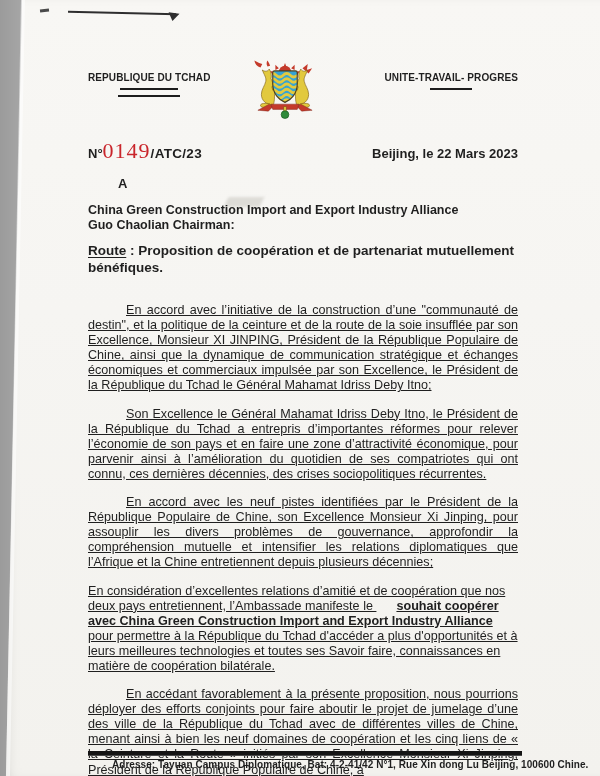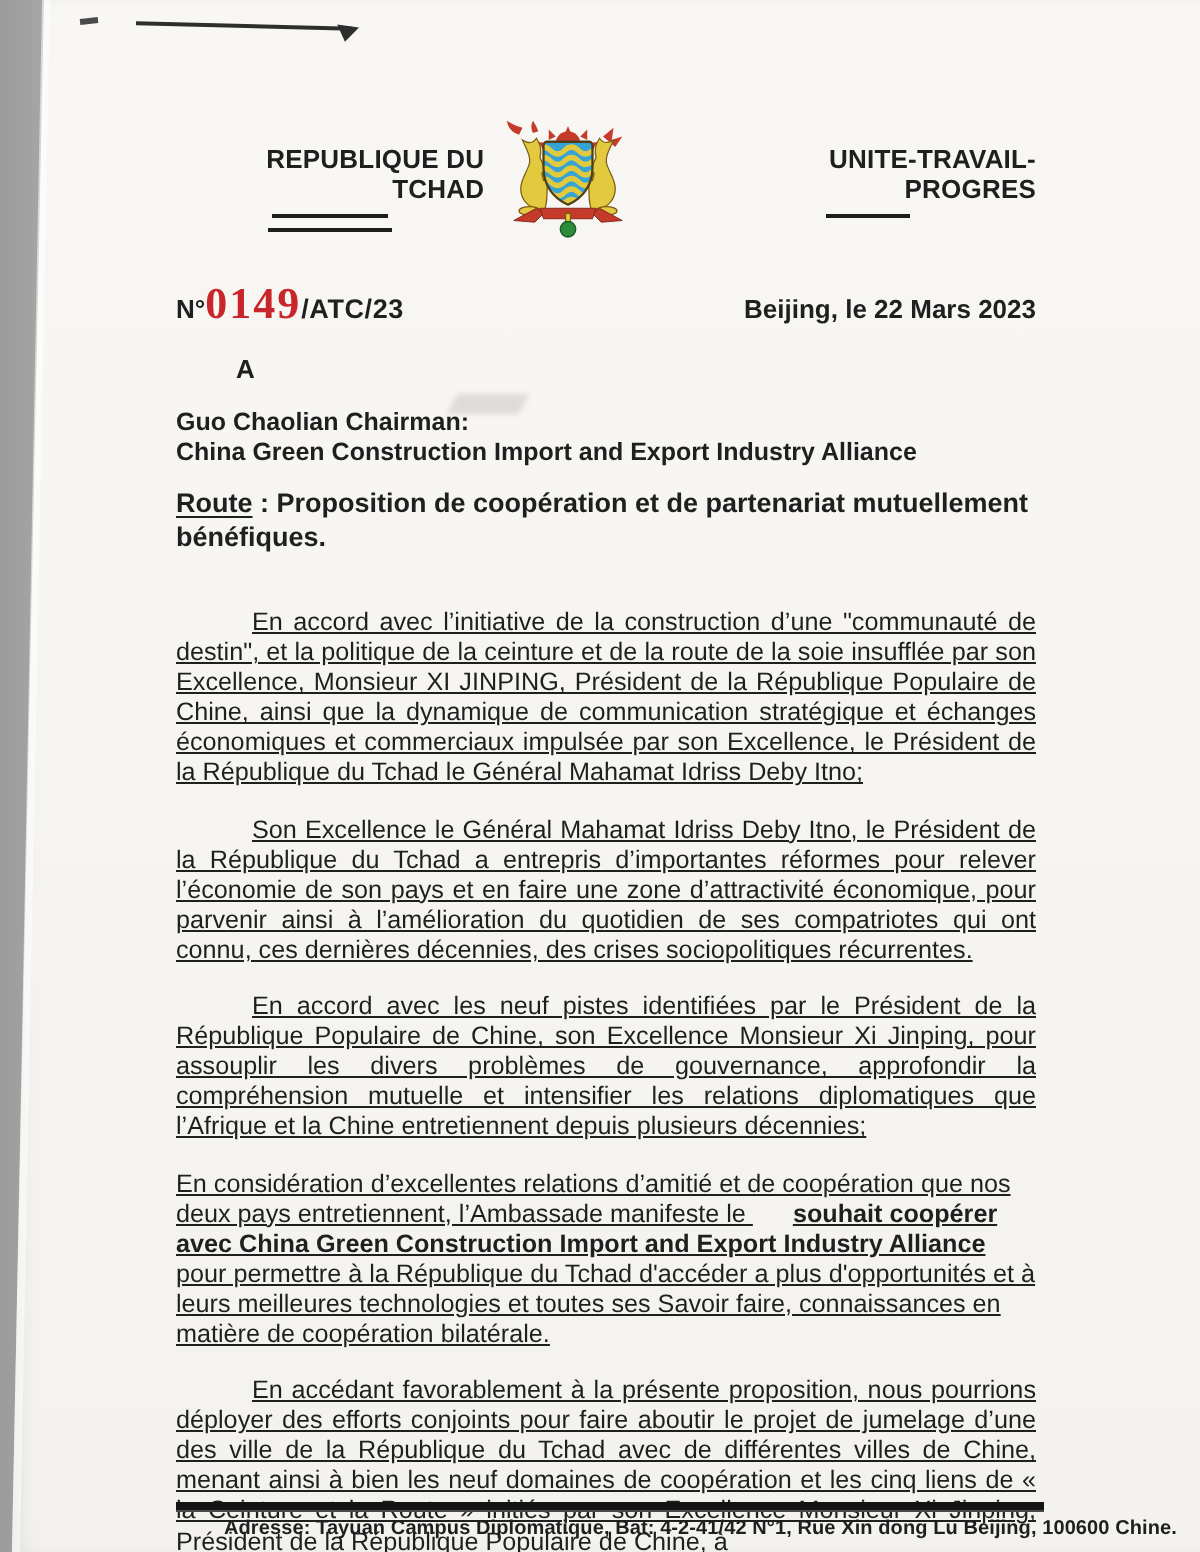--- a/index.html
+++ b/index.html
@@ -30,30 +30,30 @@
     clip-path:polygon(84% 0,100% 0,40% 100%,24% 100%);
   }
   .artifact-line{position:absolute;top:12px;left:68px;width:108px;height:2px;background:#2e2e2e;transform:rotate(1.4deg);}
   .artifact-notch{position:absolute;top:13px;left:168px;width:0;height:0;border-left:5px solid transparent;border-right:6px solid transparent;border-top:8px solid #2e2e2e;transform:rotate(8deg);}
   .artifact-speck{position:absolute;top:9px;left:40px;width:9px;height:3px;background:#4a4a4a;transform:rotate(-6deg);}
   .smudge{position:absolute;top:197px;left:226px;width:36px;height:10px;background:#c9c7c1;opacity:.55;filter:blur(1.5px);transform:skewX(-25deg);}
 
   .content{position:absolute;inset:0;padding:72px 82px 0 88px;box-sizing:border-box;}
 
   .header{display:flex;justify-content:space-between;align-items:flex-start;}
-  .h-item{width:fit-content;font-size:13px;font-weight:700;letter-spacing:.1px;text-align:right;}
+  .h-item{width:fit-content;font-size:10px;font-weight:700;letter-spacing:.1px;text-align:left;}
   .h-rule{height:2px;background:#1d1d1d;margin:5px auto 5px;}
   .h-rule.w1{width:58px;} .h-rule.w2{width:62px;} .h-rule.w3{width:42px;}
   .emblem{margin-top:-12px;margin-right:24px;}
   .header-right{width:fit-content;text-align:center;}
 
   .ref-row{display:flex;justify-content:space-between;align-items:baseline;margin-top:16px;}
   .ref{display:flex;align-items:baseline;}
   .ref-prefix{font-weight:700;font-size:13px;}
-  .ref-number{font-family:"Liberation Serif","DejaVu Serif",serif;font-weight:700;font-size:22px;color:var(--ref-red);letter-spacing:1px;line-height:18px;}
+  .ref-number{font-family:"Liberation Serif","DejaVu Serif",serif;font-weight:400;font-size:22px;color:var(--ref-red);letter-spacing:1px;line-height:18px;}
   .ref-suffix{font-weight:700;font-size:13.5px;letter-spacing:.3px;}
   .date{font-weight:700;font-size:13px;}
 
   .salutation{margin:15px 0 0 30px;font-weight:700;font-size:13px;}
   .recipient{margin-top:12px;font-weight:700;font-size:12.5px;line-height:15px;}
   .subject{margin-top:10px;font-weight:700;font-size:13.5px;line-height:16.5px;}
   .subject-label{text-decoration:underline;text-underline-offset:2px;}
 
   .body-text{margin-top:27px;}
   .para{font-size:12.6px;line-height:15.1px;margin:0 0 13px;text-decoration:underline;}
@@ -144,22 +144,22 @@
         <span class="ref-prefix">N°</span>
           <span class="ref-number">0149</span>
           <span class="ref-suffix">/ATC/23</span>
       </div>
       <div class="date">Beijing, le 22 Mars 2023</div>
     </div>
 
     <div class="salutation">A</div>
 
     <div class="recipient">
+      <div>China Green Construction Import and Export Industry Alliance</div>
       <div>Guo Chaolian Chairman:</div>
-      <div>China Green Construction Import and Export Industry Alliance</div>
     </div>
 
     <div class="subject">
       <span class="subject-label">Route</span><span> : Proposition de coopération et de partenariat mutuellement bénéfiques.</span>
     </div>
 
     <div class="body-text">
       <p class="para indent">En accord avec l’initiative de la construction d’une "communauté de destin", et la politique de la ceinture et de la route de la soie insufflée par son Excellence, Monsieur XI JINPING, Président de la République Populaire de Chine, ainsi que la dynamique de communication stratégique et échanges économiques et commerciaux impulsée par son Excellence, le Président de la République du Tchad le Général Mahamat Idriss Deby Itno;</p>
       <p class="para indent">Son Excellence le Général Mahamat Idriss Deby Itno, le Président de la République du Tchad a entrepris d’importantes réformes pour relever l’économie de son pays et en faire une zone d’attractivité économique, pour parvenir ainsi à l’amélioration du quotidien de ses compatriotes qui ont connu, ces dernières décennies, des crises sociopolitiques récurrentes.</p>
       <p class="para indent">En accord avec les neuf pistes identifiées par le Président de la République Populaire de Chine, son Excellence Monsieur Xi Jinping, pour assouplir les divers problèmes de gouvernance, approfondir la compréhension mutuelle et intensifier les relations diplomatiques que l’Afrique et la Chine entretiennent depuis plusieurs décennies;</p>

